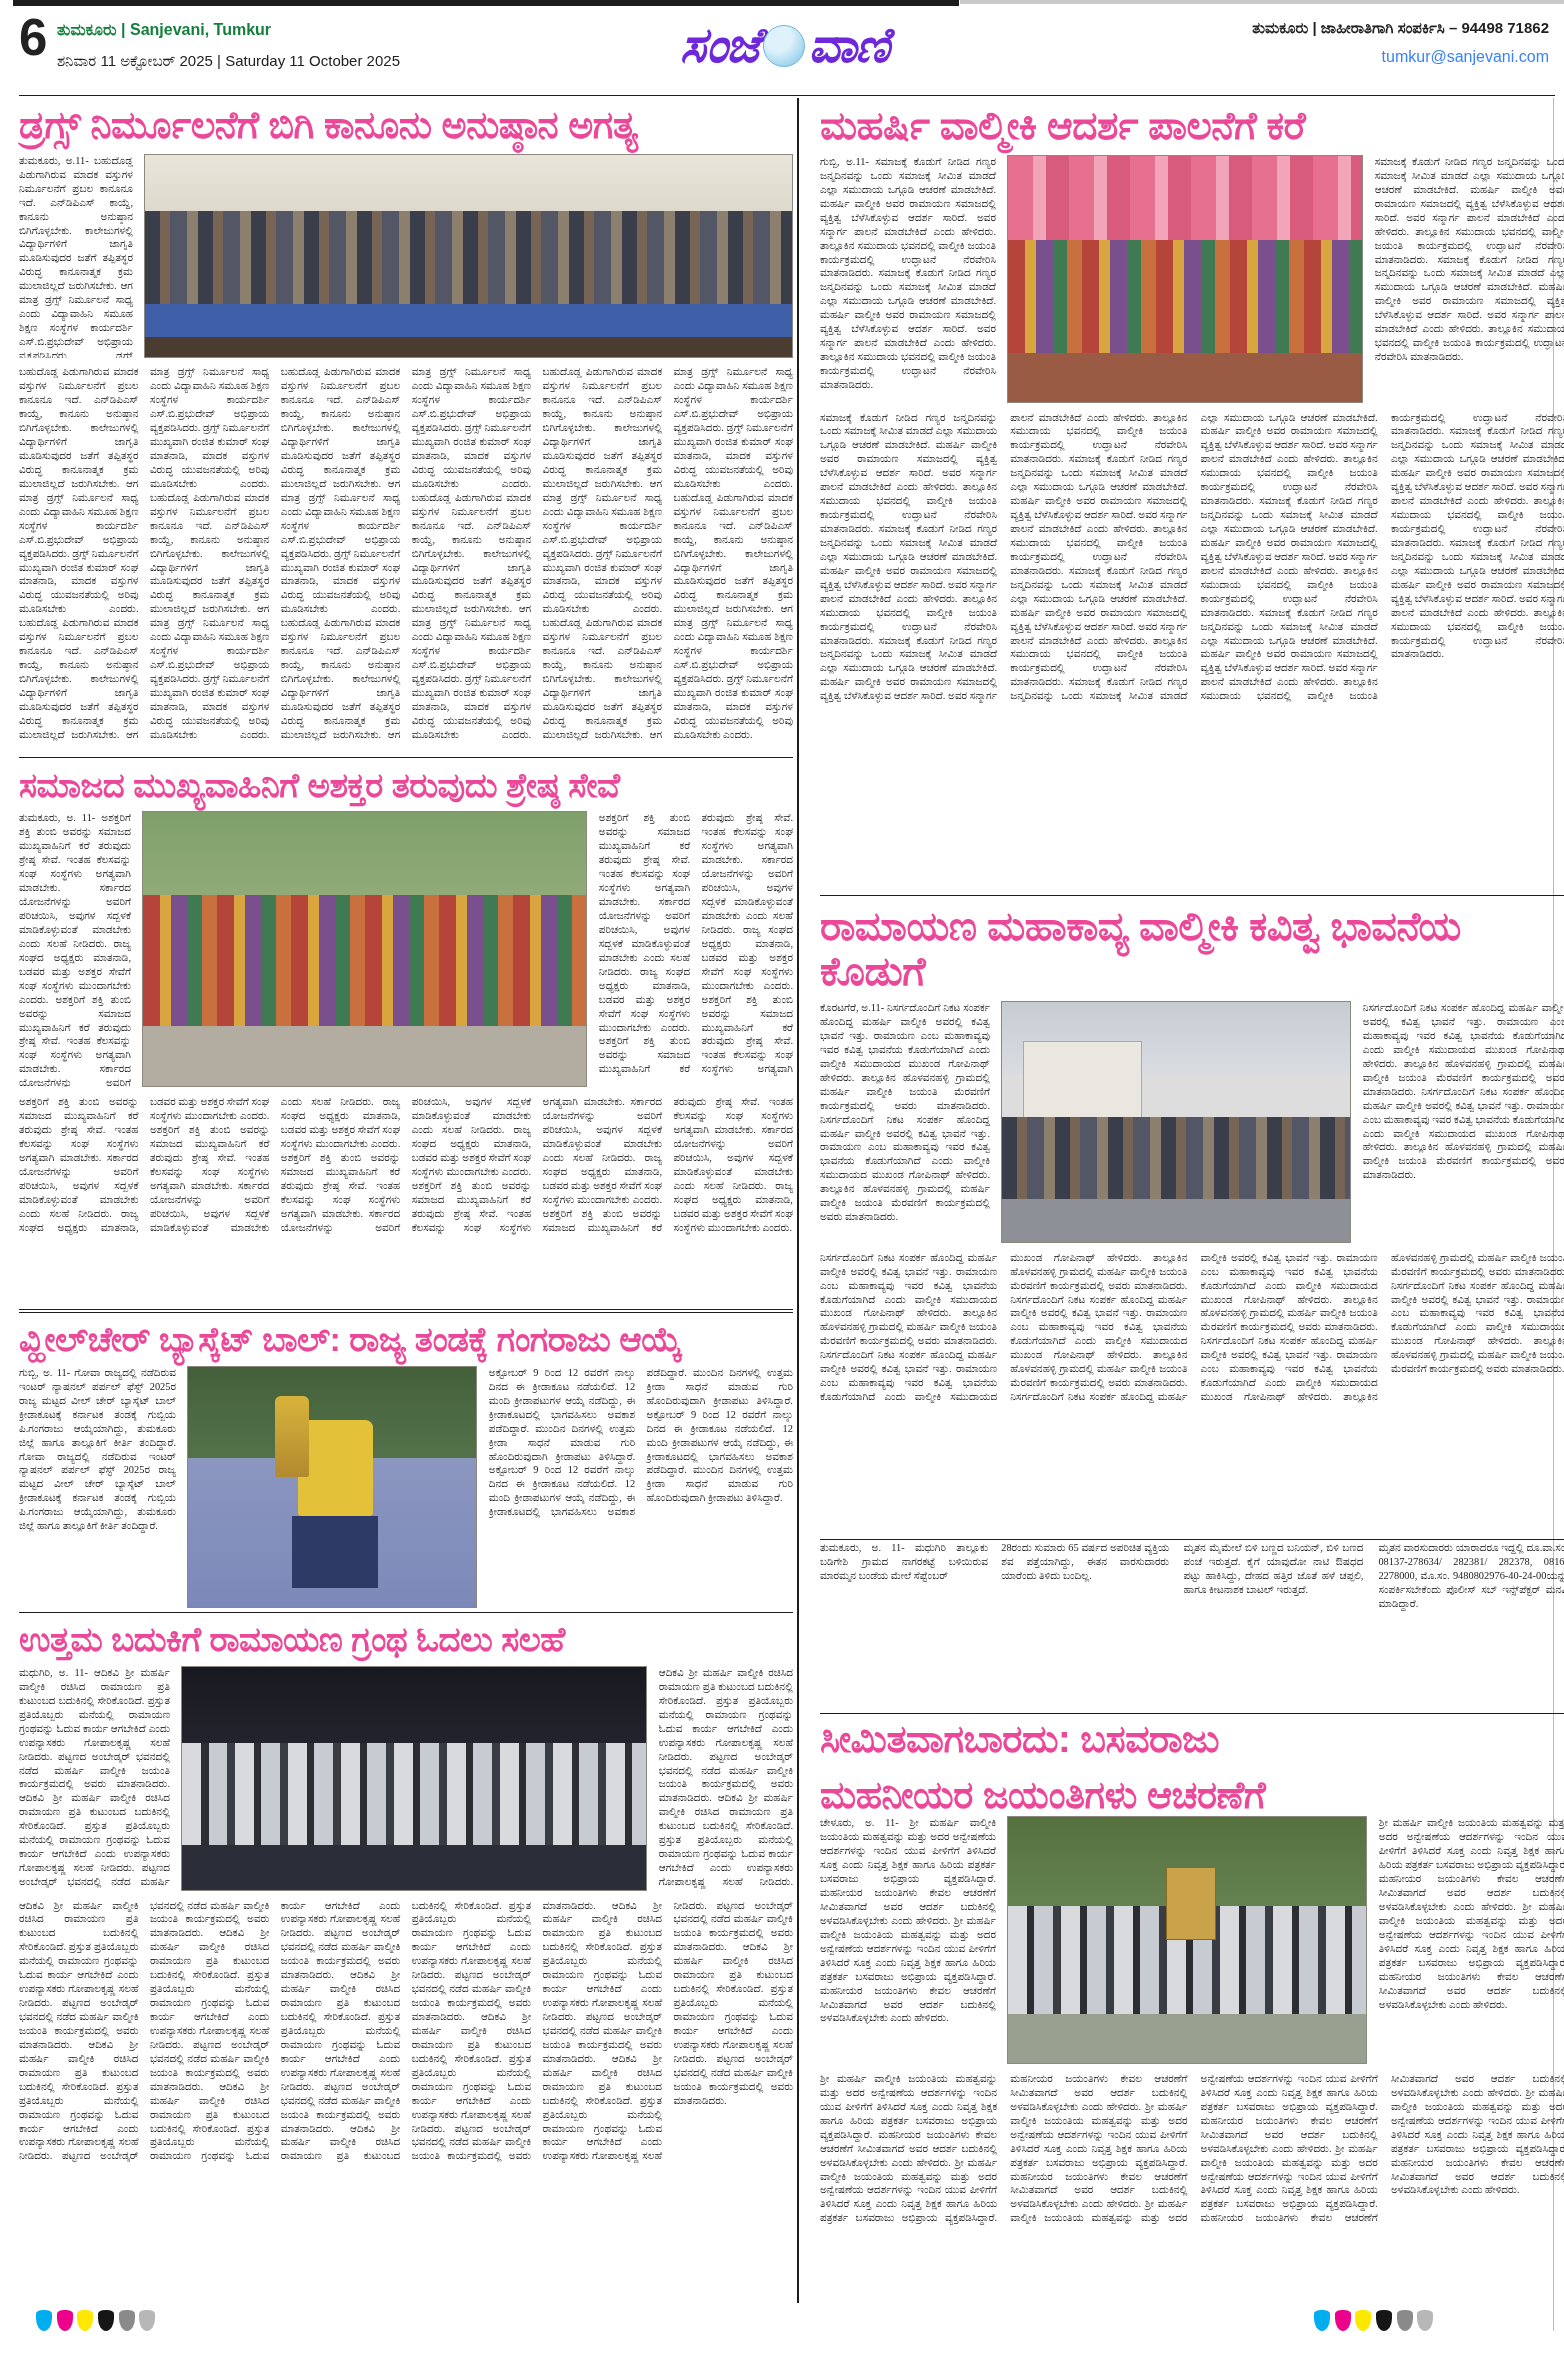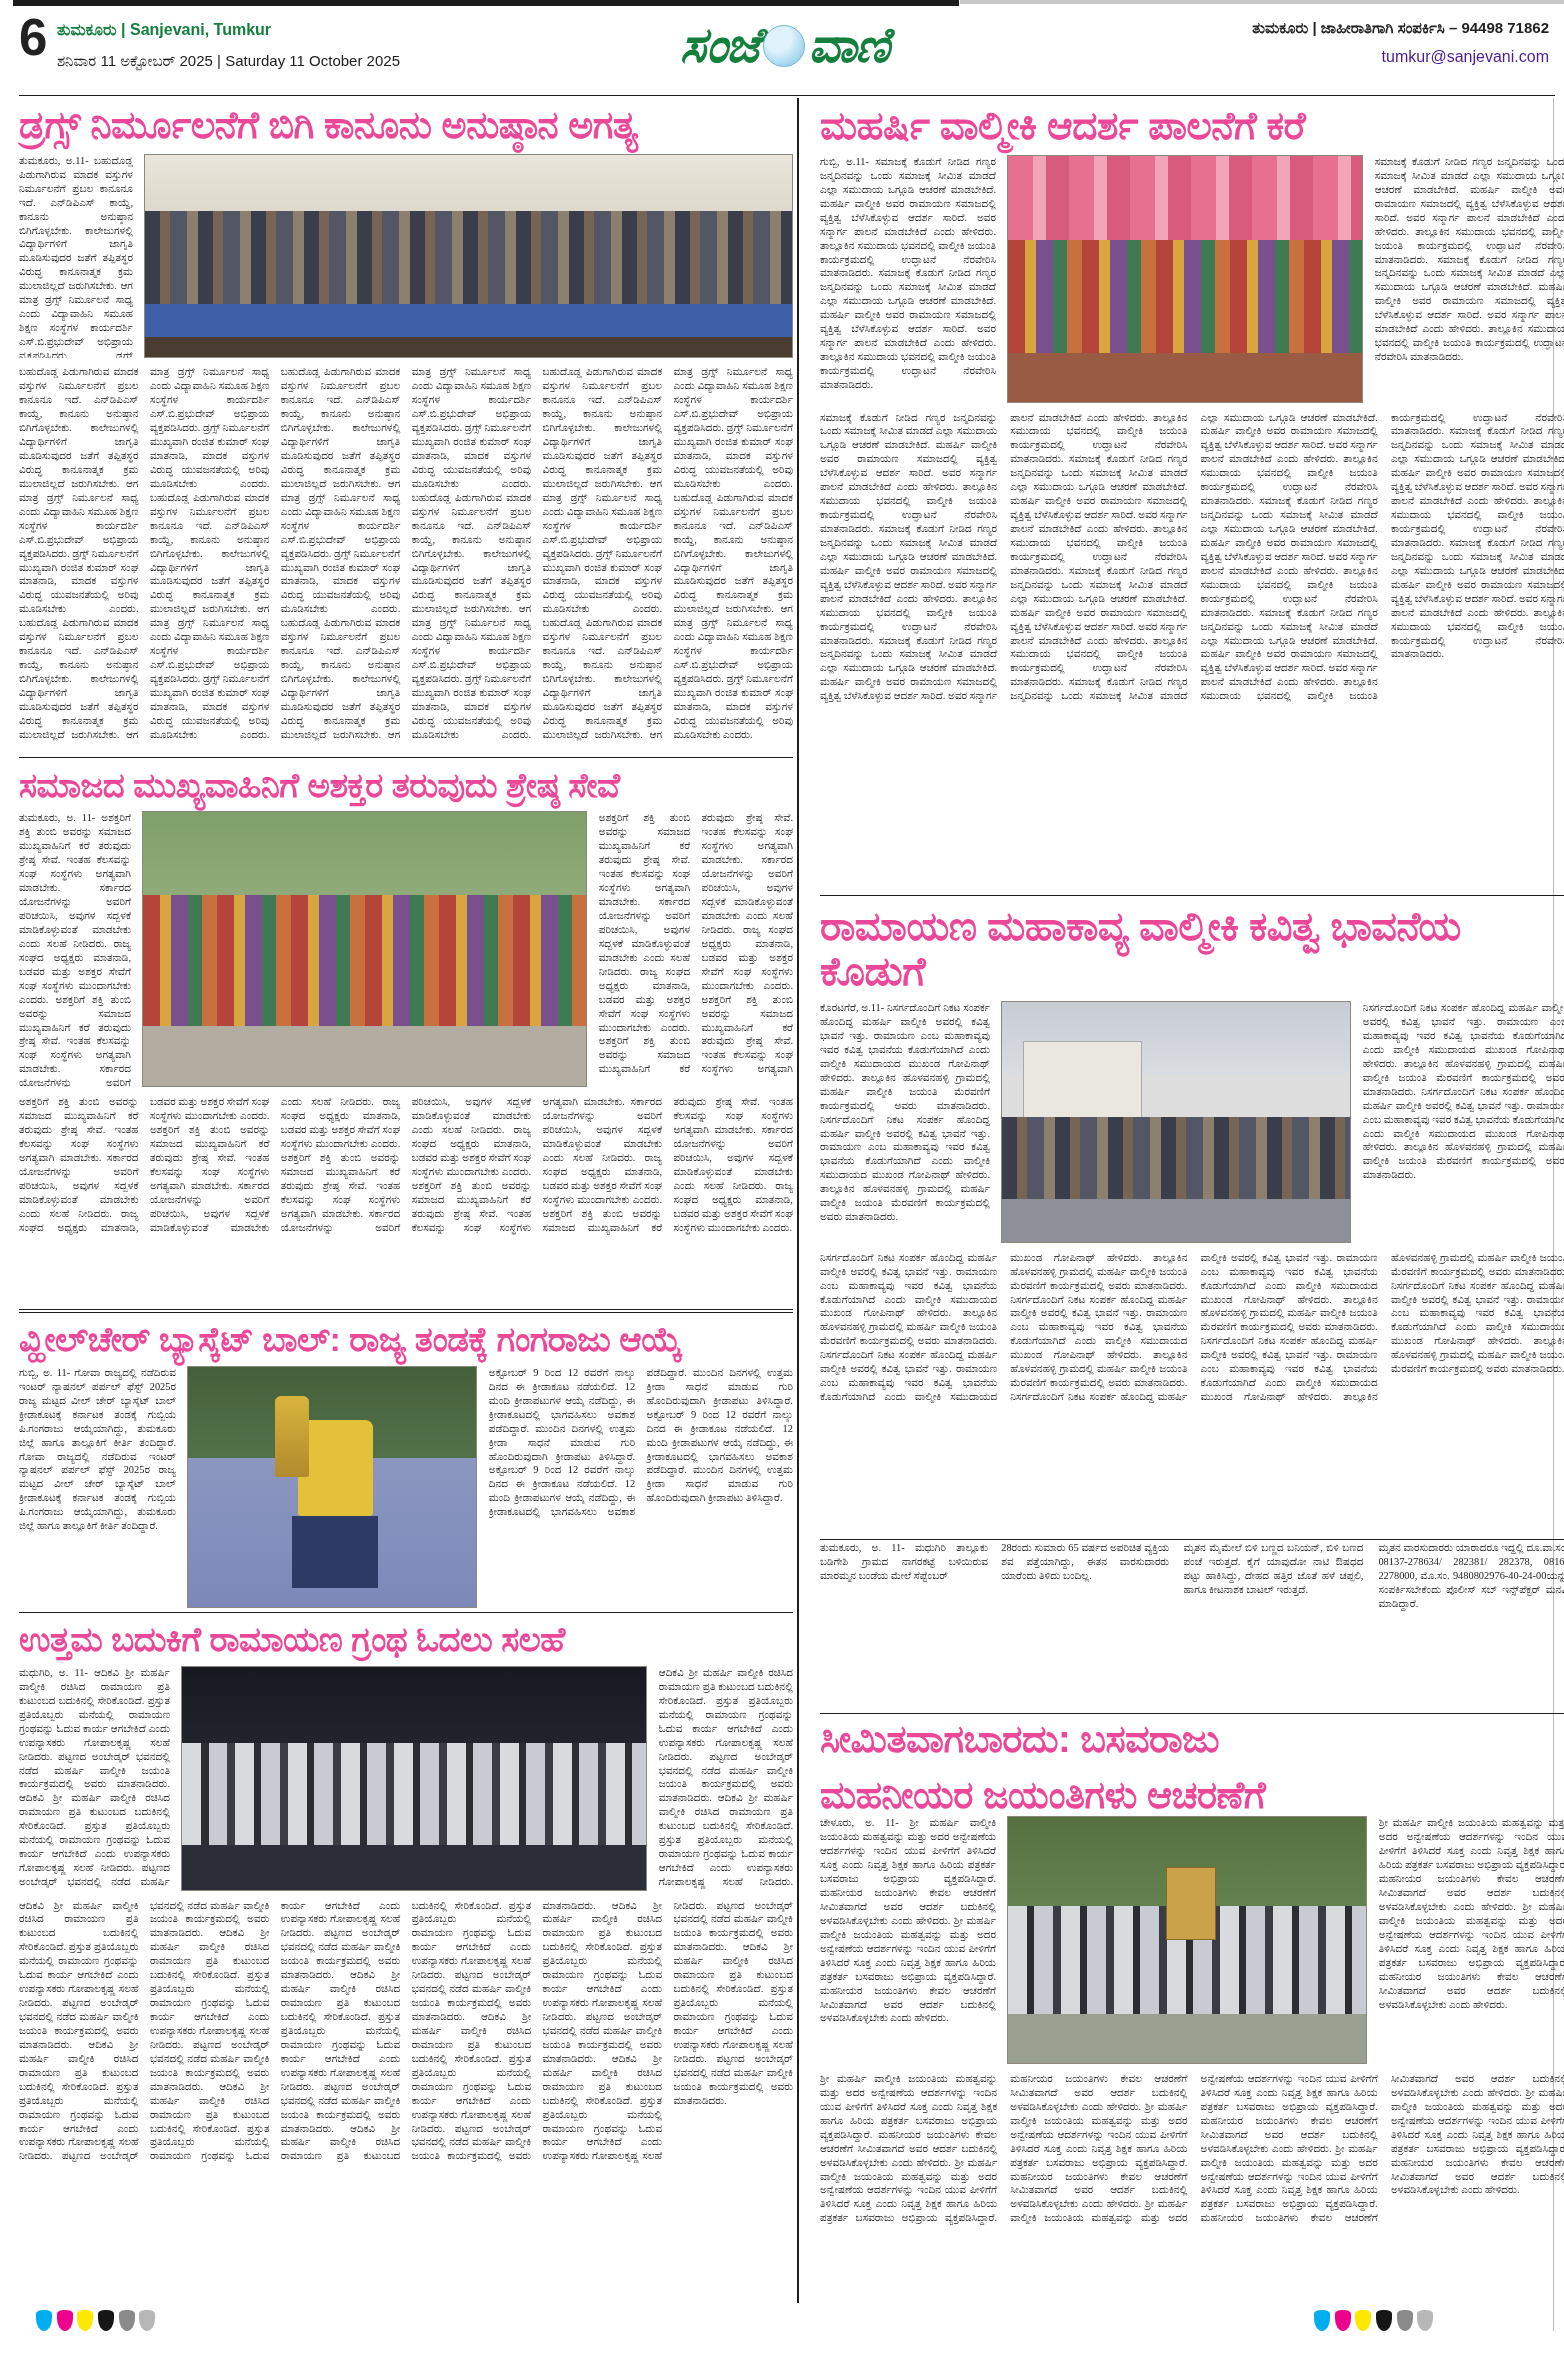--- a/index.html
+++ b/index.html
@@ -10,25 +10,25 @@
   .edge-strip { position:absolute; top:0; left:13.2px; width:946px; height:5.7px; background:#1d1d1d; }
   .edge-strip2 { position:absolute; top:0; left:960px; width:605px; height:3.8px; background:#c9c9c9; }
   .header { position:absolute; top:11.4px; left:19px; right:15px; height:81px; }
   .header-rule { position:absolute; top:95px; left:19px; width:1536px; border-top:1.9px solid #1d1d1d; }
   .hdr-left { position:absolute; left:0; top:3.8px; display:flex; gap:9.5px; align-items:flex-start; }
   .page-num { font-family:"Liberation Sans", sans-serif; font-size:51px; font-weight:bold; line-height:0.9; color:#222; }
   .hdr-left-lines { padding-top:5.7px; font-family:"Liberation Sans", sans-serif; }
   .hdr-left-lines .l1 { font-size:16px; font-weight:bold; color:#15803d; }
   .hdr-left-lines .l2 { font-size:15px; margin-top:13.2px; color:#222; }
   .masthead { position:absolute; left:50%; transform:translateX(-50%); top:5.7px; display:flex; align-items:center; gap:3.8px; }
-  .masthead .mh-txt { font-family:"Liberation Sans", sans-serif; font-weight:bold; font-size:49px; font-style:italic; color:#15803d; letter-spacing:-1.9px; }
+  .masthead .mh-txt { font-family:"Liberation Sans", sans-serif; font-weight:bold; font-size:49px; font-style:italic; color:#6d28d9; letter-spacing:-1.9px; }
   .mh-logo { width:42px; height:42px; border-radius:50%; background:radial-gradient(circle at 35% 30%, #dff2fb 0 35%, #a8d8ef 70%, #7fc3e4); border:1.9px solid #6fb6da; }
   .hdr-right { position:absolute; right:0; top:7.6px; text-align:right; font-family:"Liberation Sans", sans-serif; }
   .hdr-right .r1 { font-size:15px; font-weight:bold; color:#222; }
-  .hdr-right .r2 { font-size:16px; margin-top:11.4px; color:#4c1d95; }
+  .hdr-right .r2 { font-size:16px; margin-top:11.4px; color:#3b82f6; }
 
   
   .main { position:absolute; top:98px; left:19px; width:1536px; }
   .group-left { position:absolute; left:0; top:0; width:774px; }
   .group-right { position:absolute; left:785px; top:0; width:748px;margin-left:16px; }
   .v-divider { position:absolute; left:778px; top:0; width:1.9px; height:2205px; background:#1d1d1d; }
   .v-edge { position:absolute; left:1534px; top:0; width:0.9px; height:2233px; background:#b9b9b9; }
 
   .article { position:relative; width:100%; }
   .art-rule { border-top:1.4px solid #1d1d1d; margin:3.8px 0 1.9px; }

